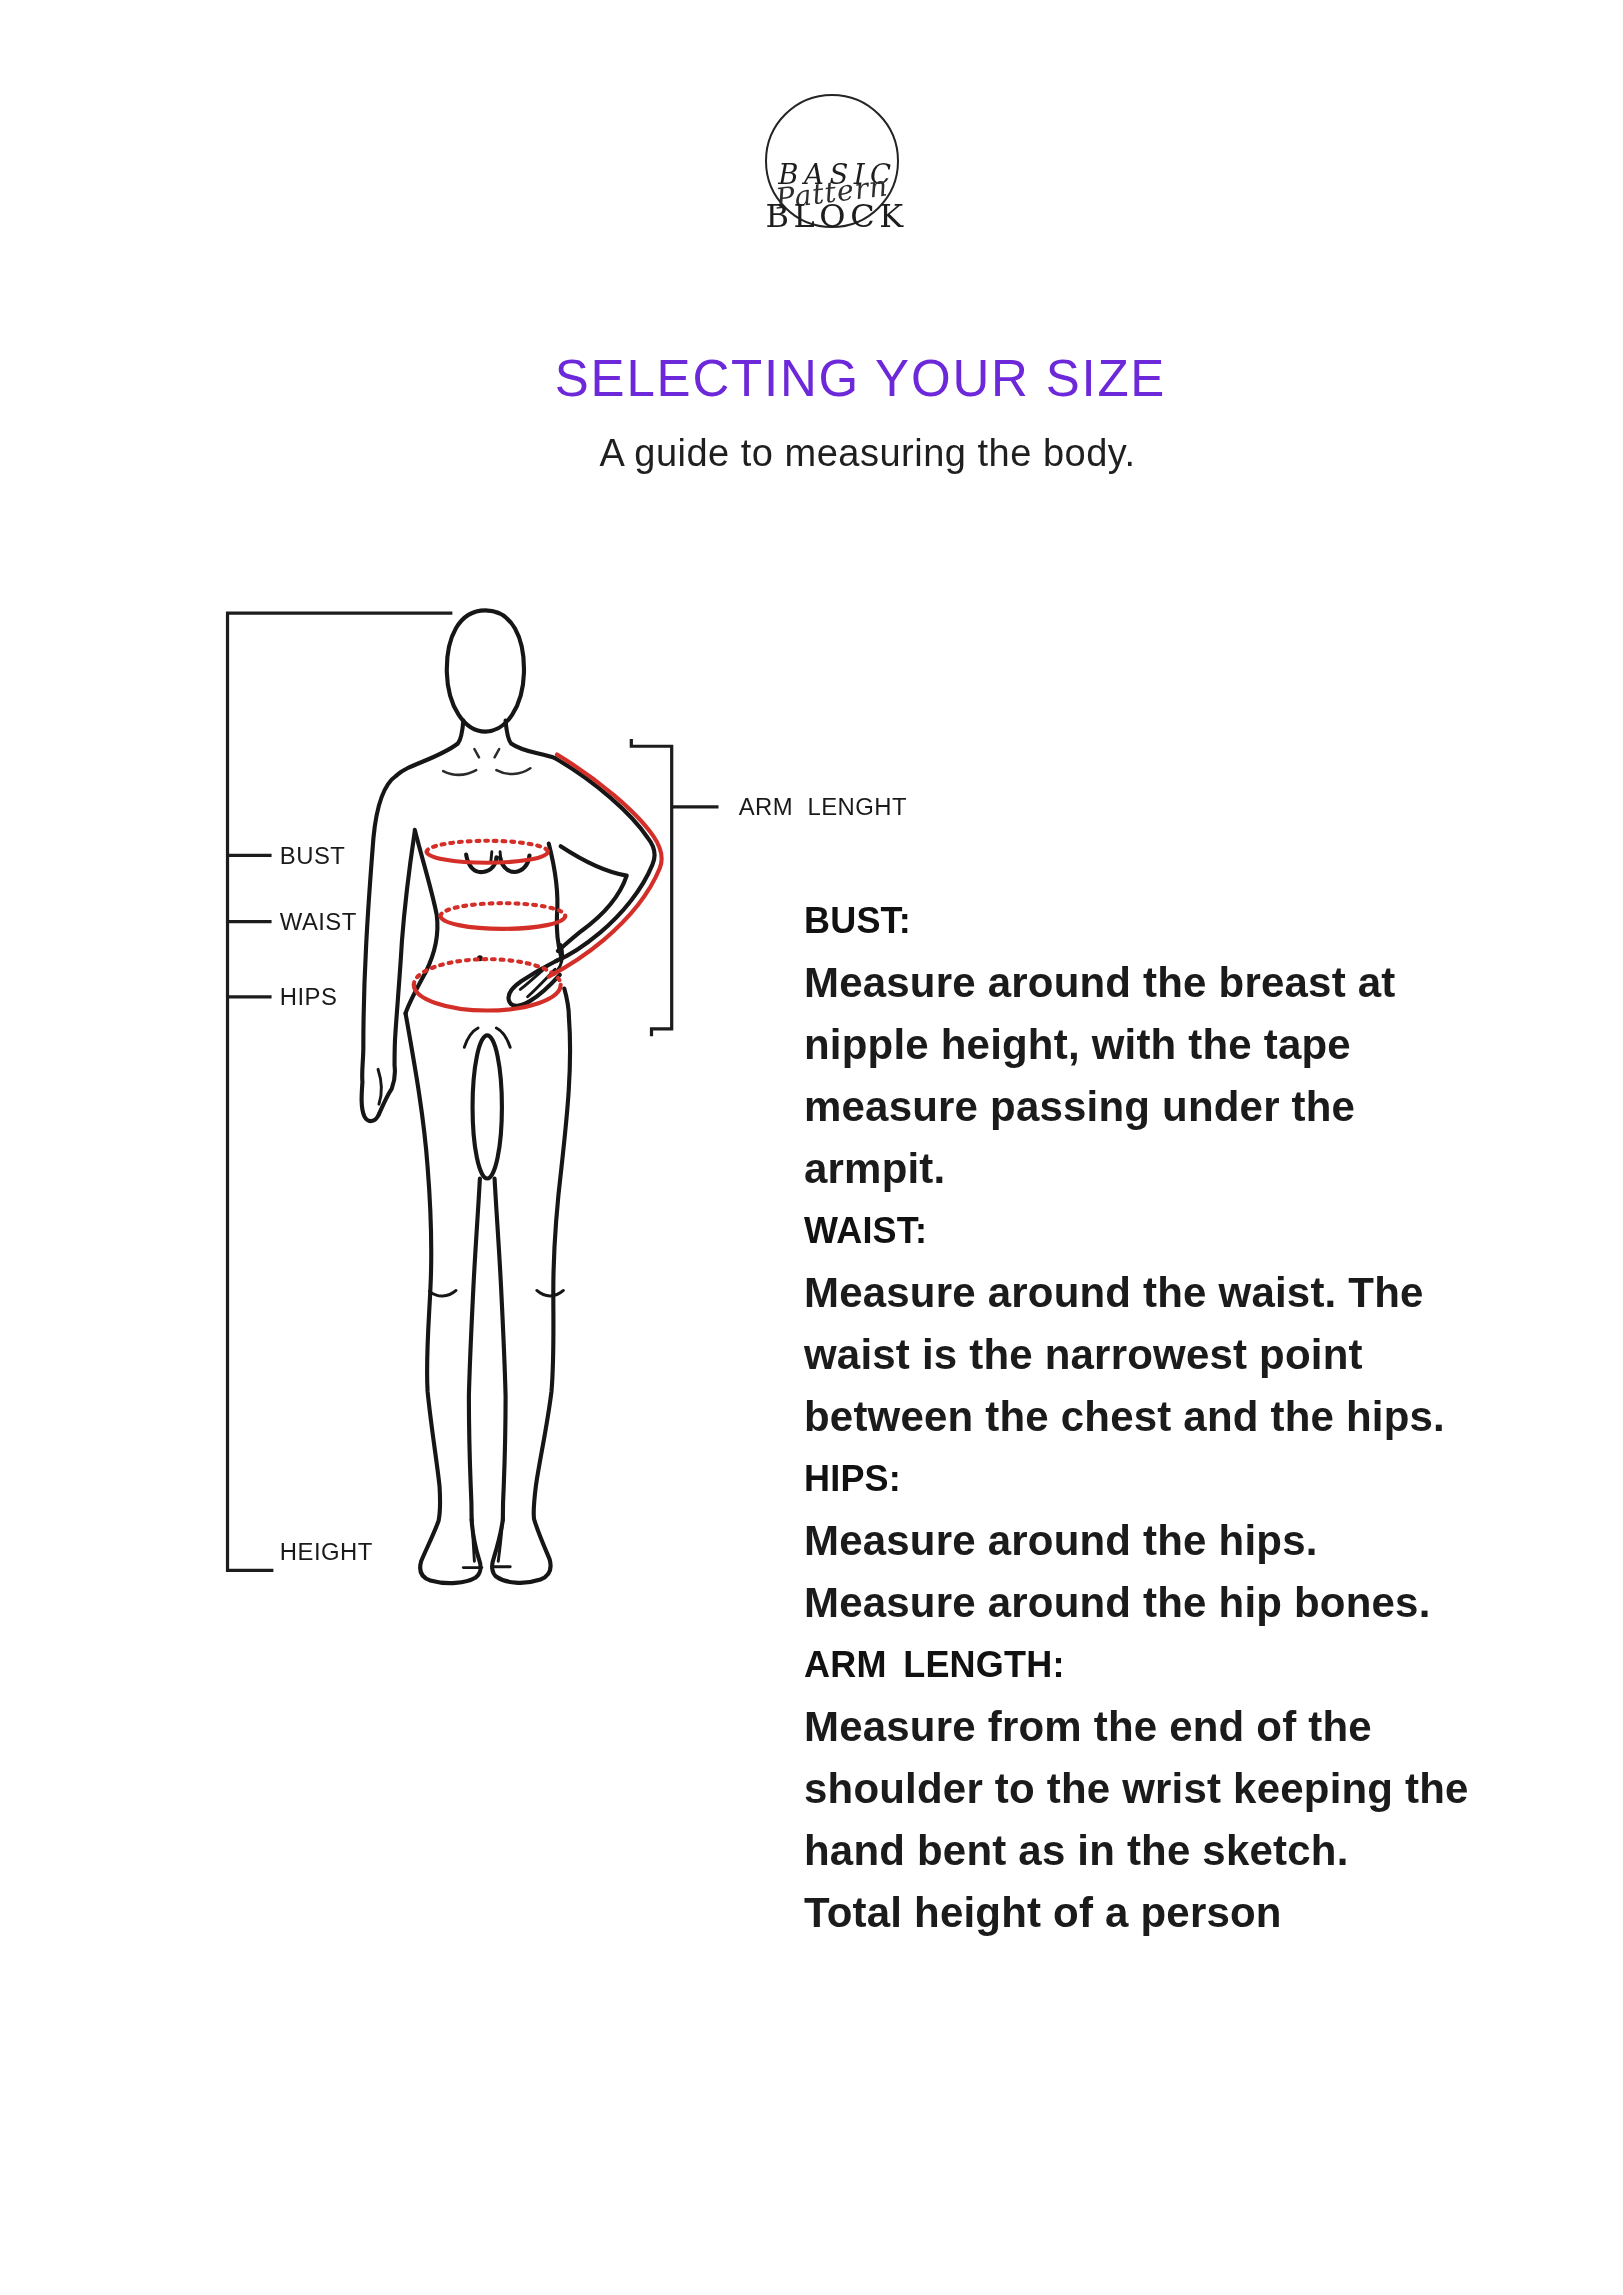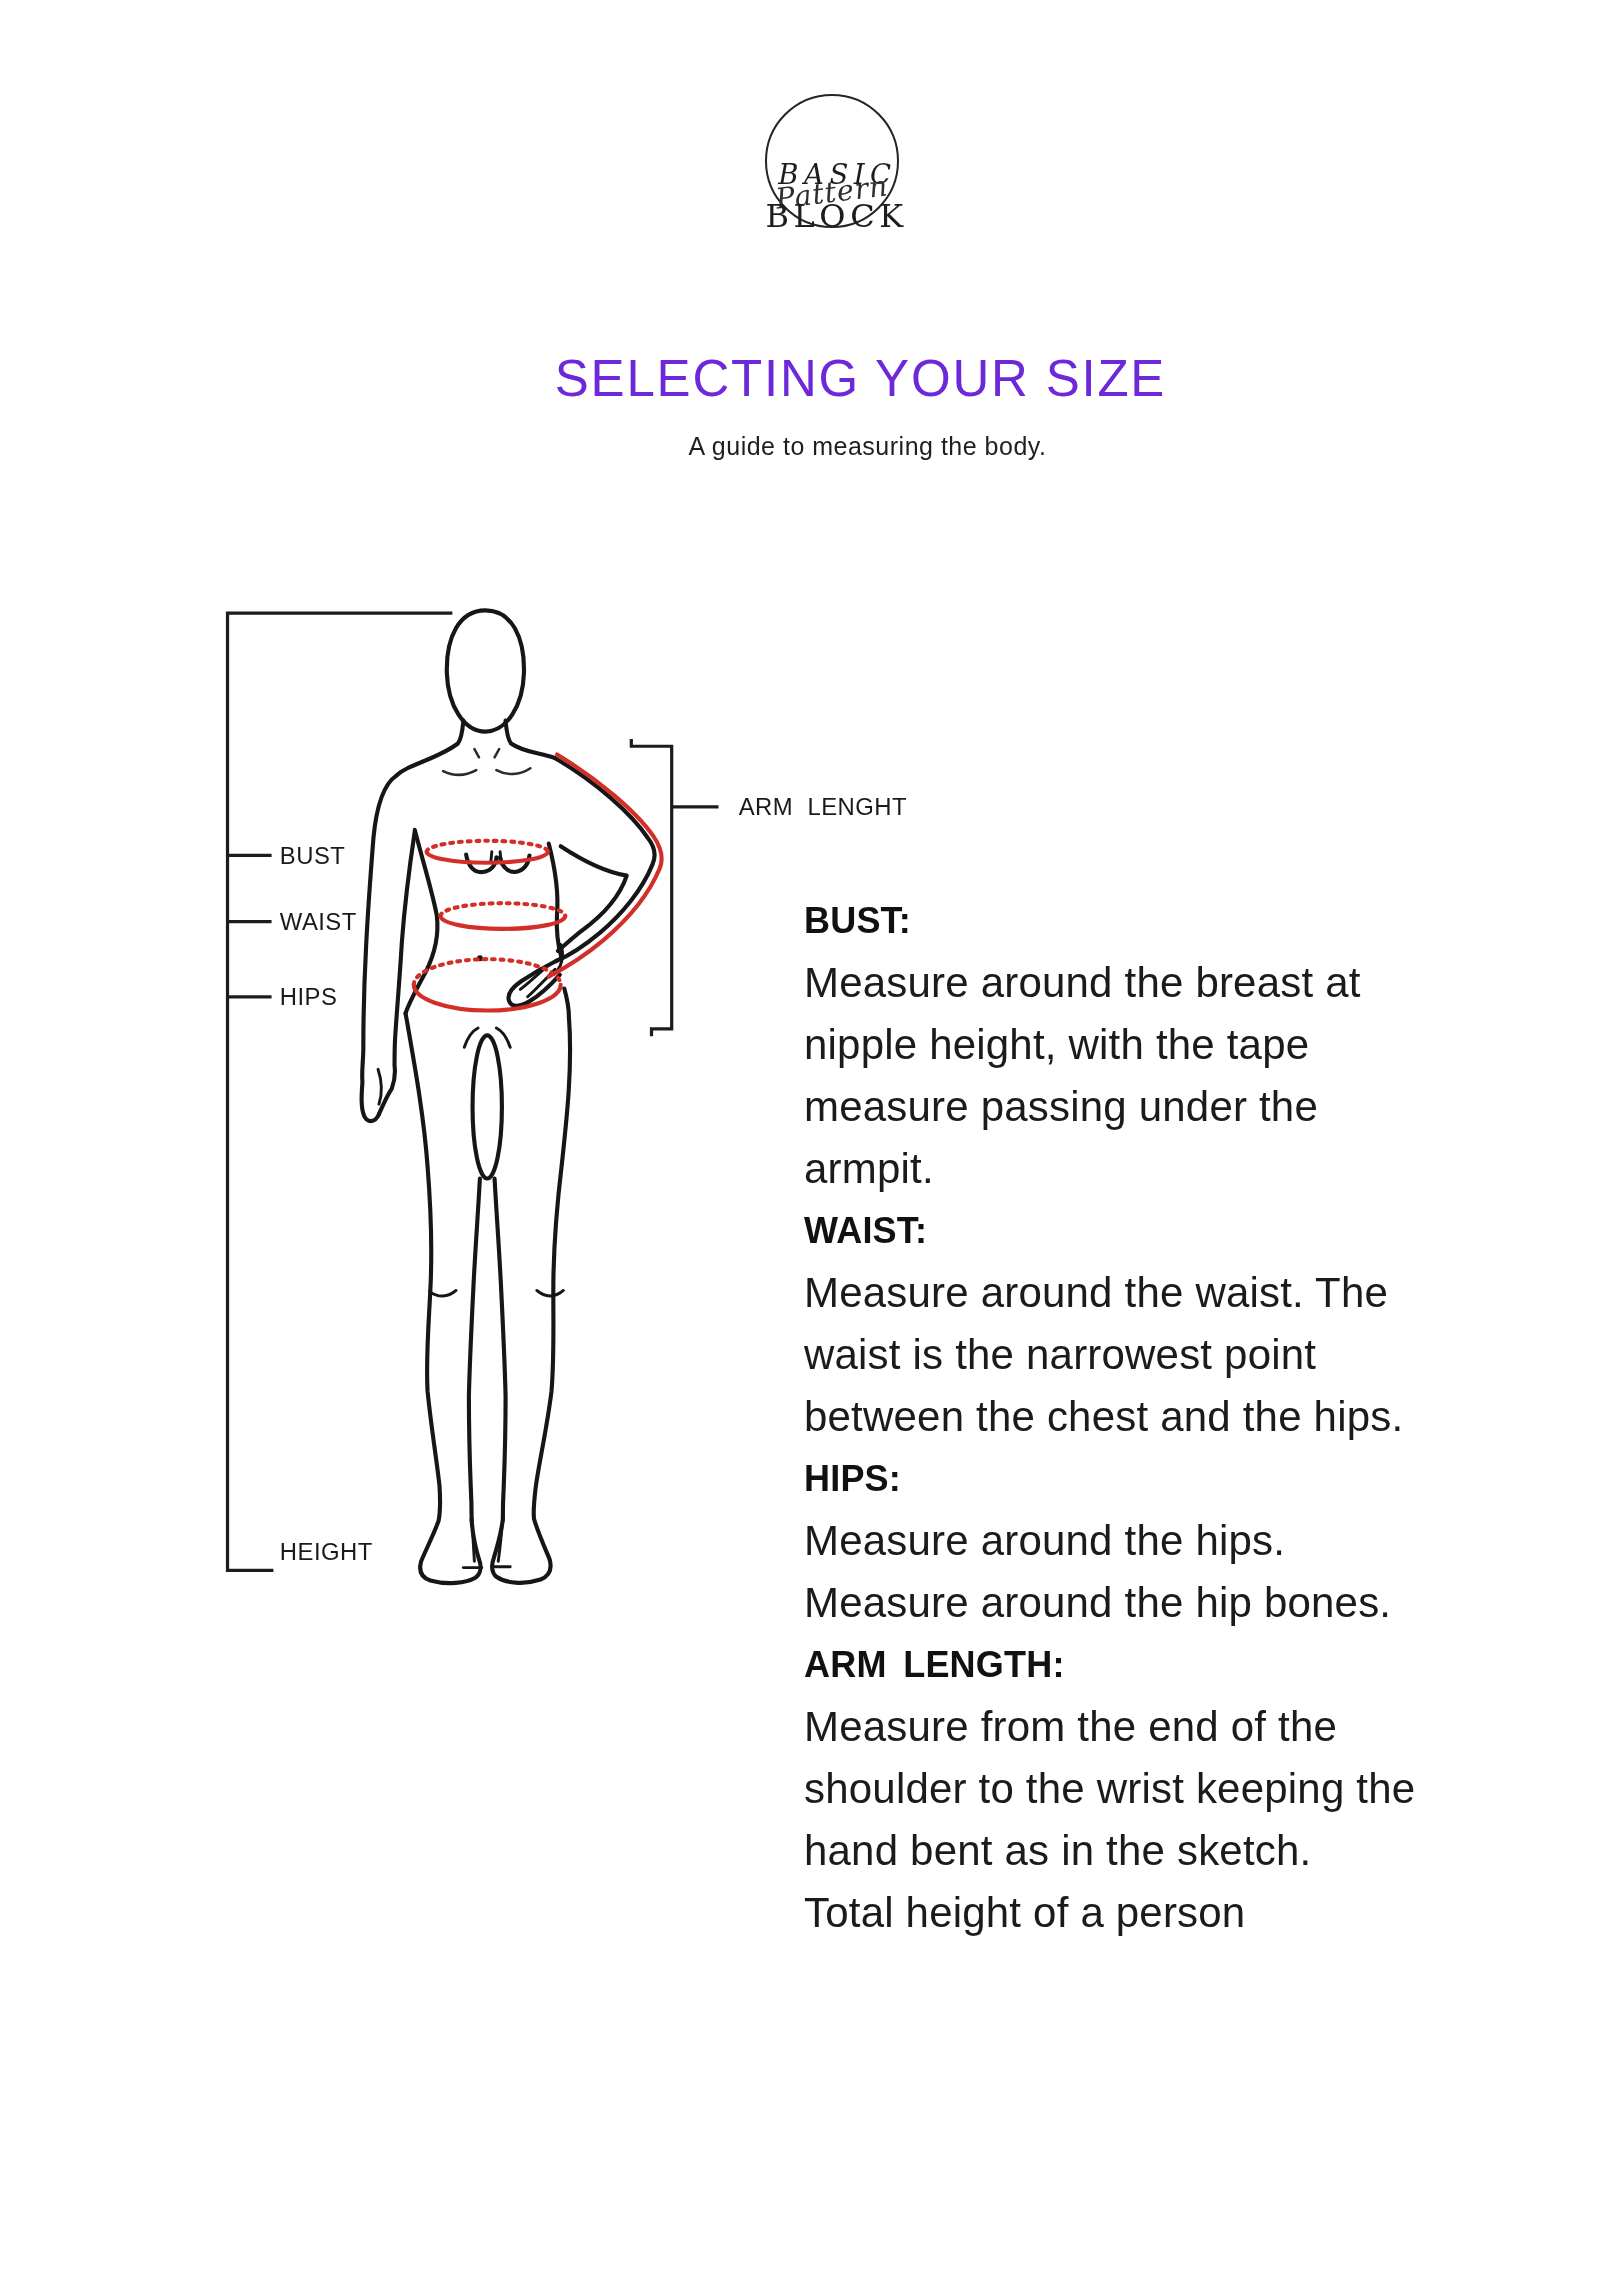--- a/index.html
+++ b/index.html
@@ -23,42 +23,42 @@
   }
   .logo-block{top:107px;font-size:32px;letter-spacing:4.6px;padding-left:4.6px;color:#1d1d1d;}
 
   
   .page-title{
     left:493px;top:349px;width:735px;text-align:center;
     font-size:51px;letter-spacing:1.8px;font-weight:400;color:#6d28d9;white-space:nowrap;
   }
   .page-subtitle{
     left:500px;top:432px;width:735px;text-align:center;
-    font-size:25px;letter-spacing:0.5px;color:#1f1f1f;white-space:nowrap;
+    font-size:38px;letter-spacing:0.5px;color:#1f1f1f;white-space:nowrap;
   }
 
   
   .diagram{left:211px;top:588px;}
   .bracket{stroke:#1c1c1c;stroke-width:3.5;fill:none;}
   .fig{stroke:#161616;stroke-width:4.5;fill:none;stroke-linecap:round;stroke-linejoin:round;}
   .fig-thin{stroke:#2b2b2b;stroke-width:2.8;fill:none;stroke-linecap:round;}
   .fig-mid{stroke:#161616;stroke-width:3.2;fill:none;stroke-linecap:round;}
   .red{stroke:#d32f28;fill:none;stroke-linecap:round;}
   .red-solid{stroke-width:4.5;}
   .red-dot{stroke-width:4.5;stroke-dasharray:3 6.5;}
   .diag-label{
     font-family:"Liberation Sans",sans-serif;font-size:26px;fill:#1a1a1a;
     letter-spacing:0.5px;
   }
 
   
   .guide{left:804px;top:890px;width:698px;}
   .g-line{
     height:62px;line-height:62px;font-size:42px;letter-spacing:0.2px;
-    white-space:nowrap;color:#1b1b1b;
+    white-space:nowrap;color:#1b1b1b;font-weight:bold;
   }
   .g-head{font-weight:700;font-size:36px;word-spacing:6.4px;color:#111;}
 </style>
 </head>
 <body>
 
 <div class="abs logo-wrap">
   <div class="logo-circle"></div>
   <div class="logo-text logo-basic">BASIC</div>
   <div class="logo-text logo-script">Pattern</div>

